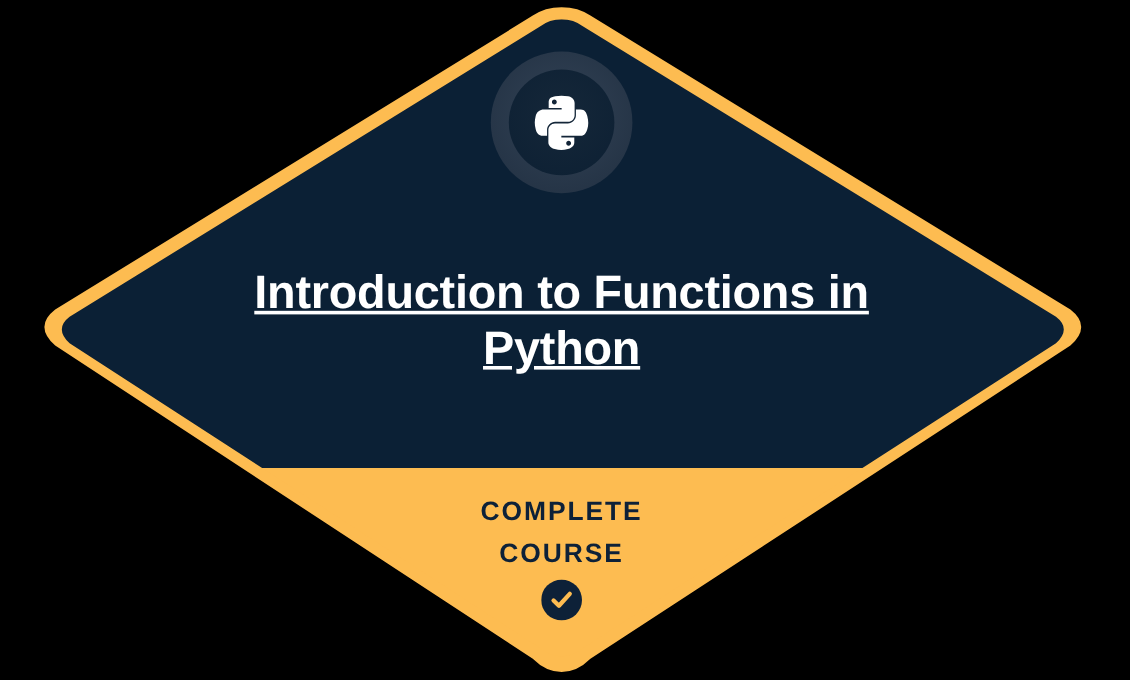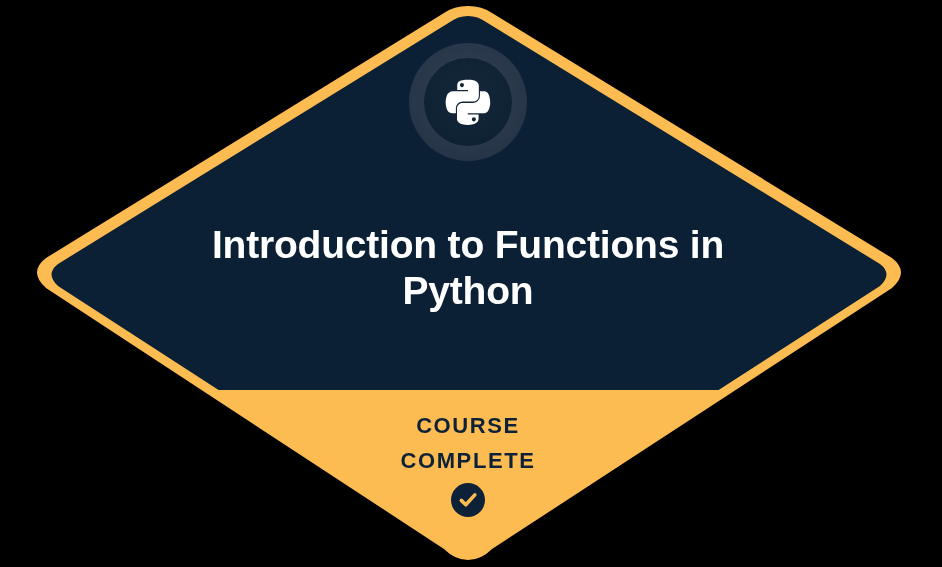--- a/index.html
+++ b/index.html
@@ -48,20 +48,21 @@
     left: 171px;
     top: 222px;
     width: 594px;
     text-align: center;
     color: #ffffff;
     font-size: 39px;
     line-height: 46px;
     font-weight: bold;
     letter-spacing: -0.2px;
     font-family: "Liberation Sans", sans-serif;
+    text-decoration: underline;
   }
 
   #status-block {
     position: absolute;
     left: 271px;
     top: 408px;
     width: 394px;
     text-align: center;
   }
 
@@ -142,22 +143,22 @@
         <path fill="#FFFFFF" d="M812.3 314.2v105.3c0 81.9-69.4 150.8-148.5 150.8H426.5c-65 0-118.8 55.6-118.8 120.7v226.2c0 64.4 56 102.2 118.8 120.7 75.2 22.1 147.3 26.1 237.3 0 59.8-17.3 118.8-52.2 118.8-120.7v-90.6H545.3v-30.2h356.2c69.1 0 94.8-48.2 118.8-120.7 24.8-74.6 23.8-146.3 0-241.5-17.1-68.7-49.6-120.4-118.8-120.4h-89.2zM678.8 885.5c24.6 0 44.6 20.2 44.6 45.3 0 25.2-20 45.6-44.6 45.6-24.5 0-44.6-20.4-44.6-45.6 0-25.1 20.1-45.3 44.6-45.3z"></path>
       </g>
     </g>
   </svg>
 
   <div class="overlay">
 
     <div id="course-title">Introduction to Functions in Python</div>
 
     <div id="status-block">
+      <span class="status-line">COMPLETE</span>
       <span class="status-line">COURSE</span>
-      <span class="status-line">COMPLETE</span>
     </div>
 
     <div id="check-badge-wrap">
       <svg width="34" height="34" viewBox="0 0 34 34" xmlns="http://www.w3.org/2000/svg">
         <circle cx="17" cy="17" r="17" fill="#0D2138"></circle>
         <path d="M10.3 17.4 L14.8 21.8 L23.8 11.9" fill="none" stroke="#FDBC51" stroke-width="3.6" stroke-linecap="round" stroke-linejoin="round"></path>
       </svg>
     </div>
 
   </div>

